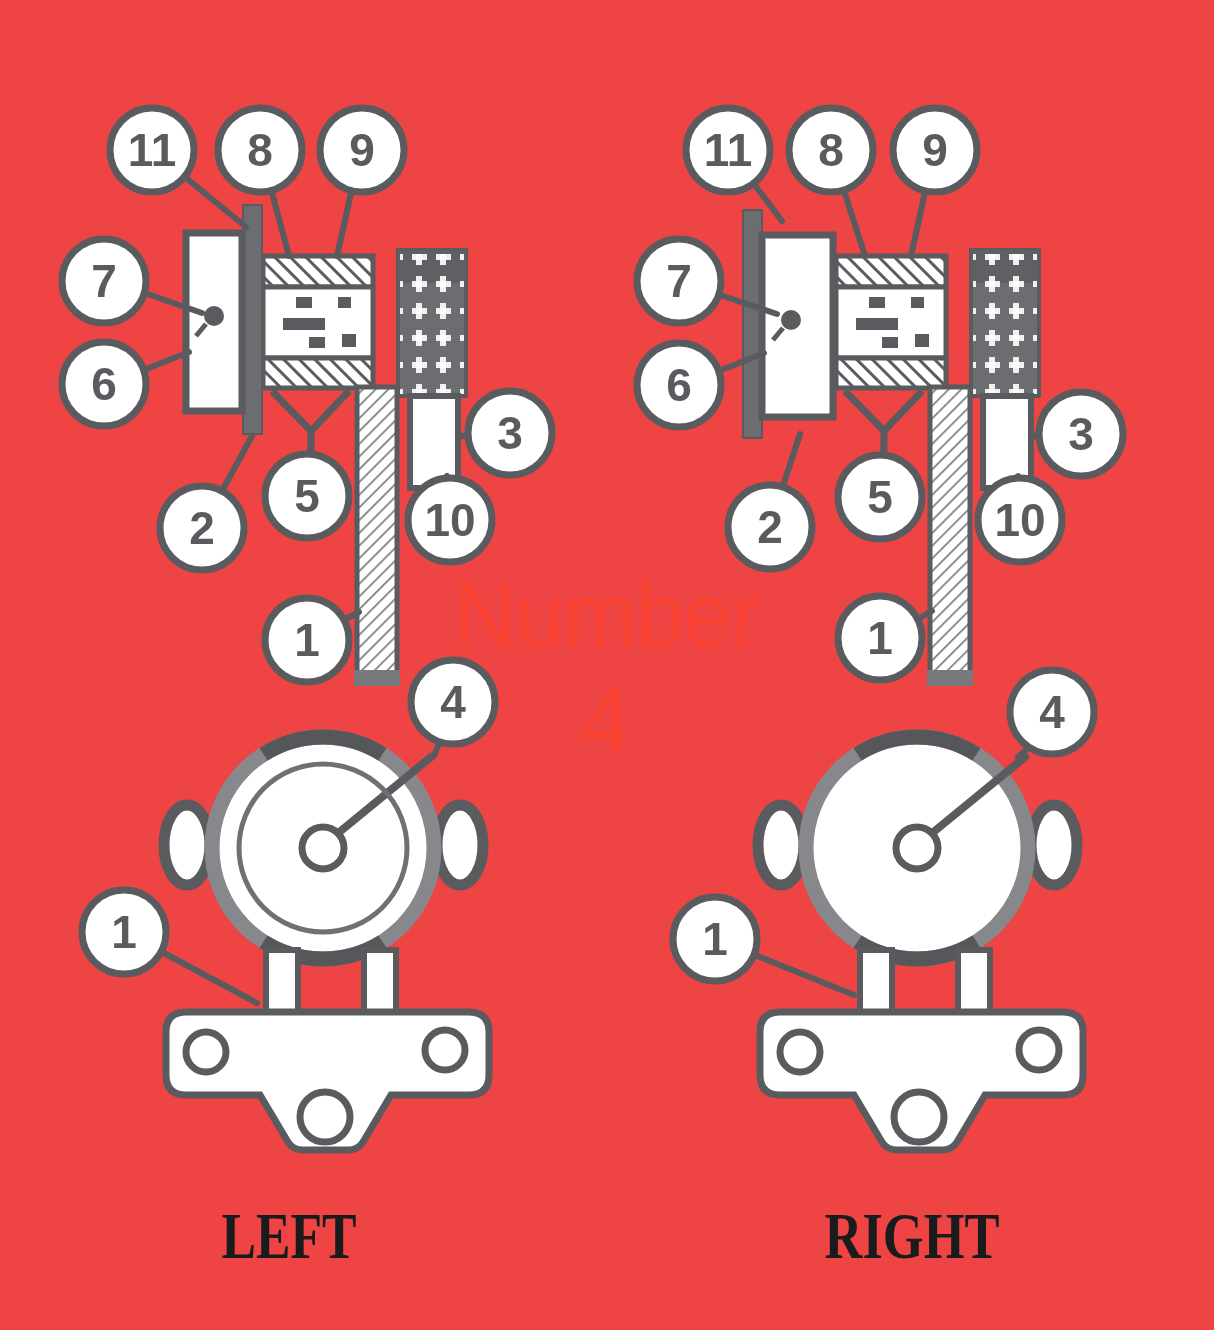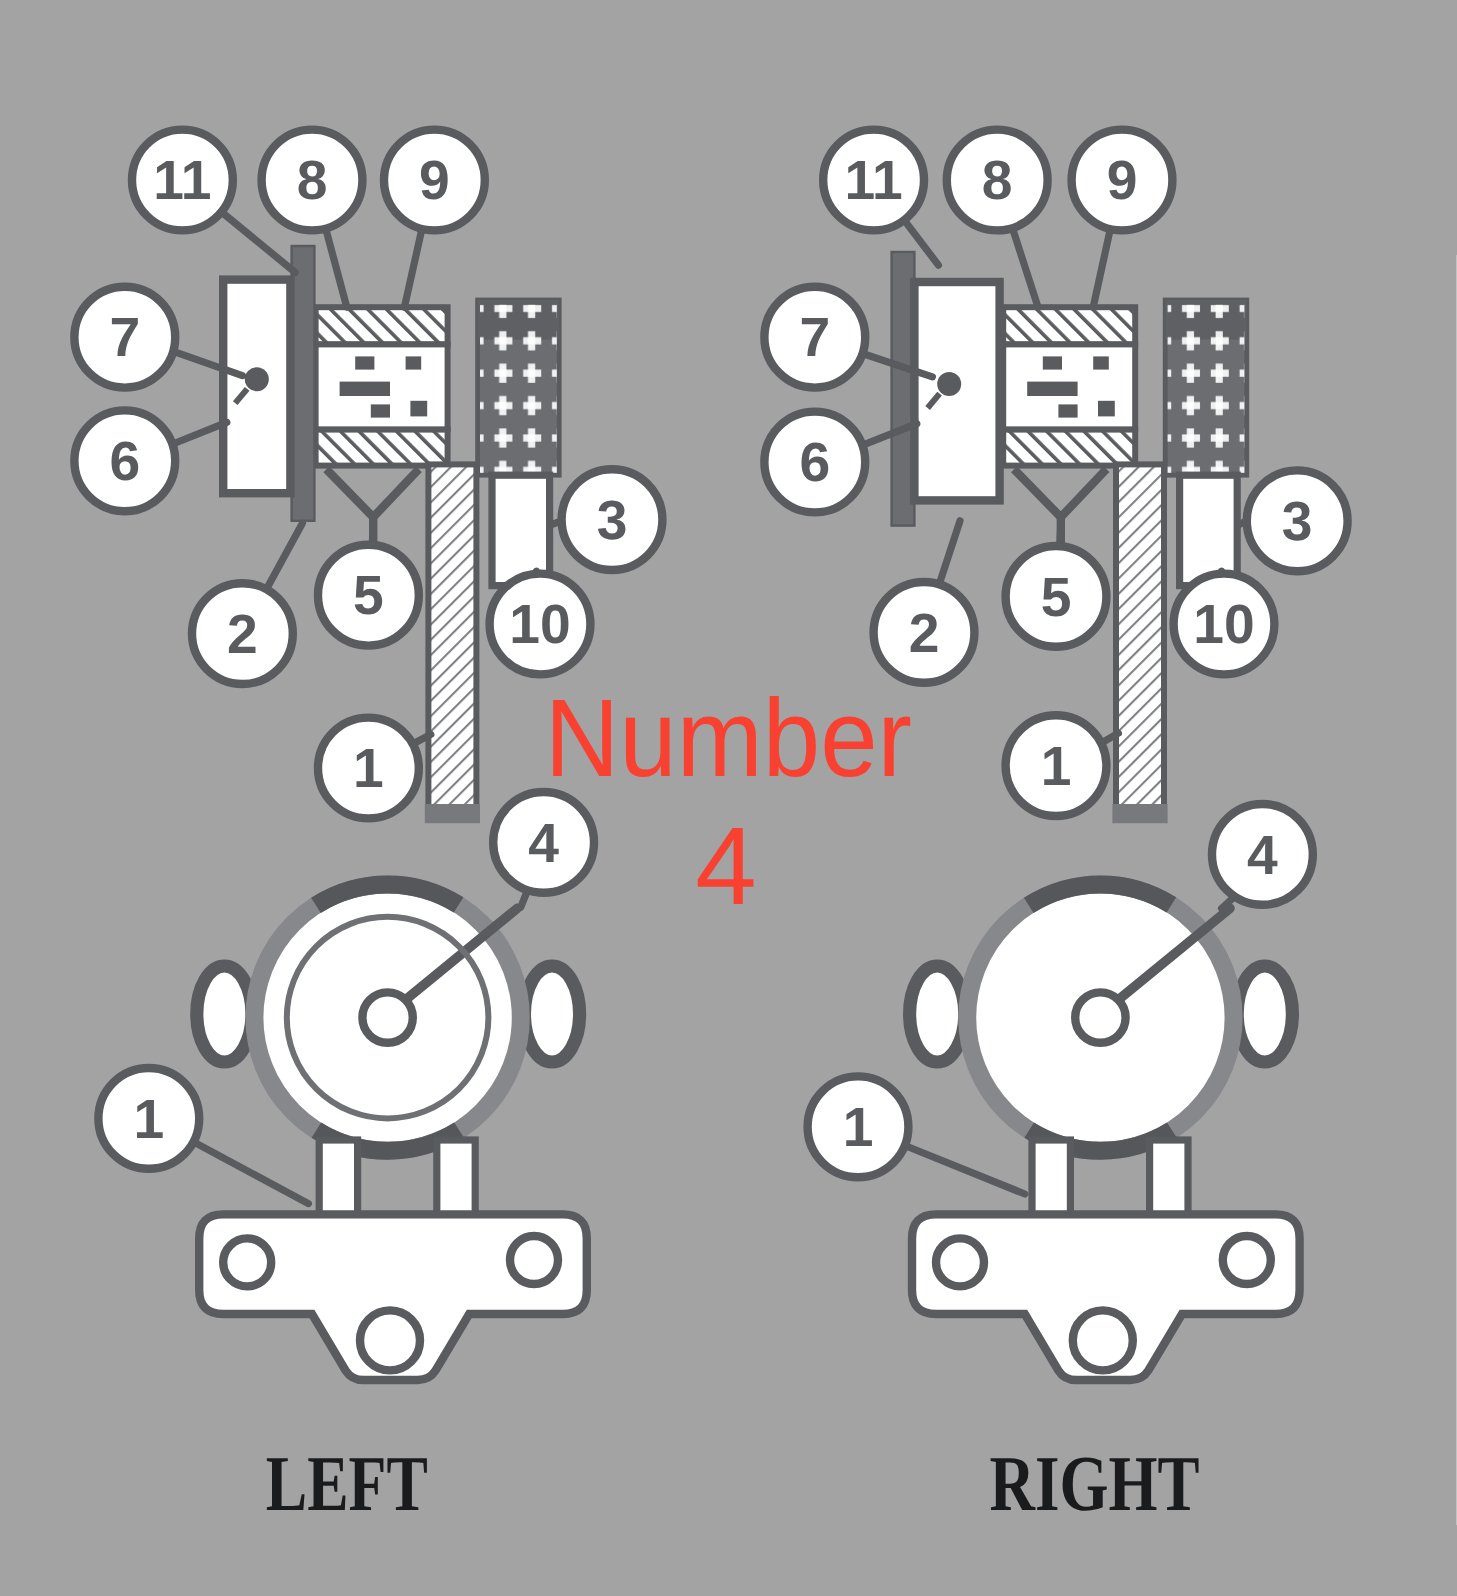--- a/index.html
+++ b/index.html
@@ -1,21 +1,21 @@
 <!DOCTYPE html>
 <html style="--line-color: #595B5E; --num-color: #595B5E; --cap-color: #1A1B1D;"><head>
 <meta charset="utf-8">
 <style>
   :root{
     --line-color:#595B5E;
     --num-color:#595B5E;
     --cap-color:#1A1B1D;
   }
   html,body{margin:0;padding:0;background:#fff;}
-  .page{width:1214px;height:1330px;background:#a3a3a3;position:relative;overflow:hidden;}
+  .page{width:1214px;height:1330px;background:#ef4444;position:relative;overflow:hidden;}
   svg{display:block;}
   .ak{stroke:var(--line-color);}
   .leader{stroke:var(--line-color);stroke-width:6;stroke-linecap:round;fill:none;}
   .co-circle{fill:#ffffff;stroke:var(--line-color);stroke-width:7;}
   .co-num{fill:var(--num-color);font:700 46px "Liberation Sans",sans-serif;text-anchor:middle;}
   .caption{fill:var(--cap-color);font:700 66px "Liberation Serif",serif;text-anchor:middle;}
   .annot{font:400 92px "Liberation Sans",sans-serif;text-anchor:middle;}
 </style>
 </head>
 <body>

